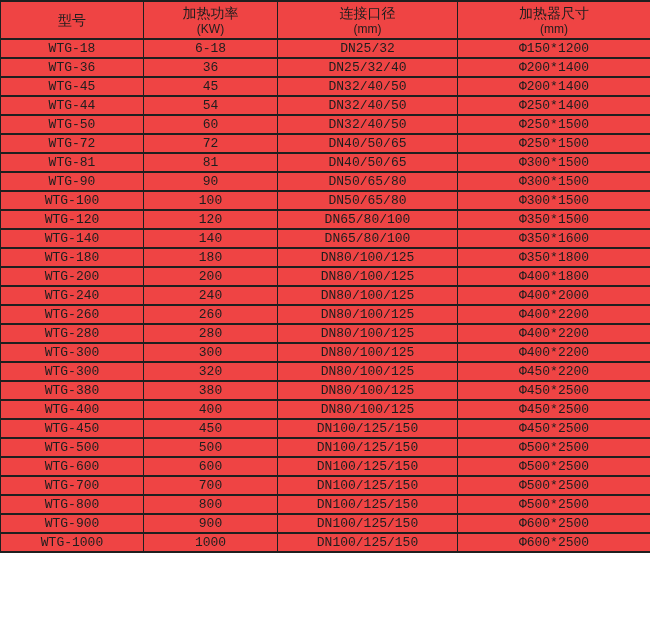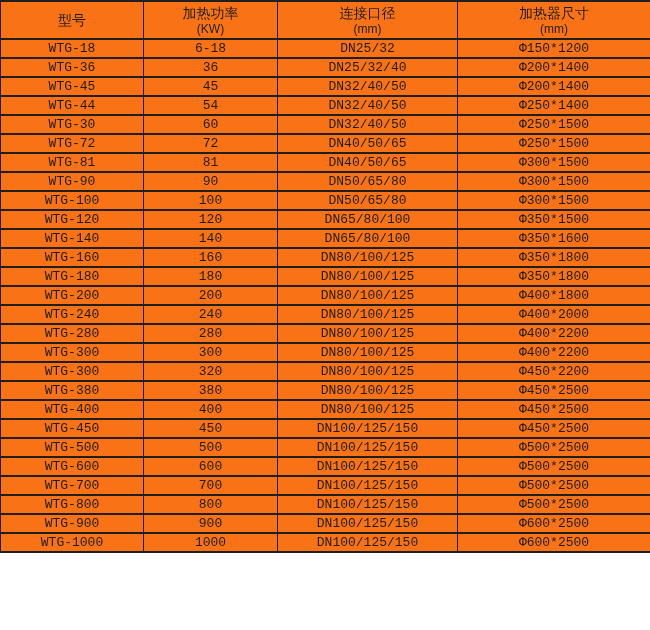--- a/index.html
+++ b/index.html
@@ -9,21 +9,21 @@
     width: 650px;
   }
   body {
     font-family: "Liberation Mono", "DejaVu Sans Mono", monospace;
     color: #1e1e1e;
   }
   table.spec-table {
     width: 650px;
     border-collapse: collapse;
     table-layout: fixed;
-    background: #f97316;
+    background: #ef4444;
   }
   col.c0 { width: 143px; }
   col.c1 { width: 134px; }
   col.c2 { width: 180px; }
   col.c3 { width: 193px; }
   th, td {
     border-top: 2px solid #1f1f1f;
     border-bottom: 2px solid #1f1f1f;
     border-left: 1px solid #1f1f1f;
     border-right: 1px solid #1f1f1f;
@@ -103,21 +103,21 @@
         <td>DN32/40/50</td>
         <td>Φ200*1400</td>
       </tr>
       <tr>
         <td>WTG-44</td>
         <td>54</td>
         <td>DN32/40/50</td>
         <td>Φ250*1400</td>
       </tr>
       <tr>
-        <td>WTG-30</td>
+        <td>WTG-50</td>
         <td>60</td>
         <td>DN32/40/50</td>
         <td>Φ250*1500</td>
       </tr>
       <tr>
         <td>WTG-72</td>
         <td>72</td>
         <td>DN40/50/65</td>
         <td>Φ250*1500</td>
       </tr>
@@ -145,42 +145,42 @@
         <td>DN65/80/100</td>
         <td>Φ350*1500</td>
       </tr>
       <tr>
         <td>WTG-140</td>
         <td>140</td>
         <td>DN65/80/100</td>
         <td>Φ350*1600</td>
       </tr>
       <tr>
-        <td>WTG-160</td>
-        <td>160</td>
-        <td>DN80/100/125</td>
-        <td>Φ350*1800</td>
-      </tr>
-      <tr>
         <td>WTG-180</td>
         <td>180</td>
         <td>DN80/100/125</td>
         <td>Φ350*1800</td>
       </tr>
       <tr>
         <td>WTG-200</td>
         <td>200</td>
         <td>DN80/100/125</td>
         <td>Φ400*1800</td>
       </tr>
       <tr>
         <td>WTG-240</td>
         <td>240</td>
         <td>DN80/100/125</td>
         <td>Φ400*2000</td>
+      </tr>
+      <tr>
+        <td>WTG-260</td>
+        <td>260</td>
+        <td>DN80/100/125</td>
+        <td>Φ400*2200</td>
       </tr>
       <tr>
         <td>WTG-280</td>
         <td>280</td>
         <td>DN80/100/125</td>
         <td>Φ400*2200</td>
       </tr>
       <tr>
         <td>WTG-300</td>
         <td>300</td>

